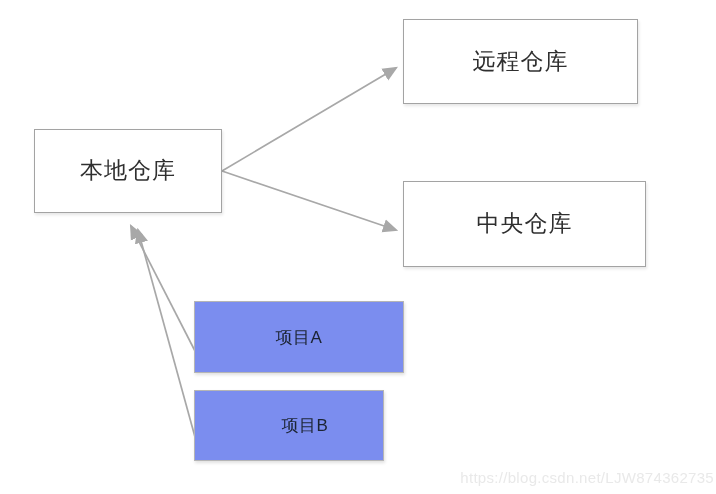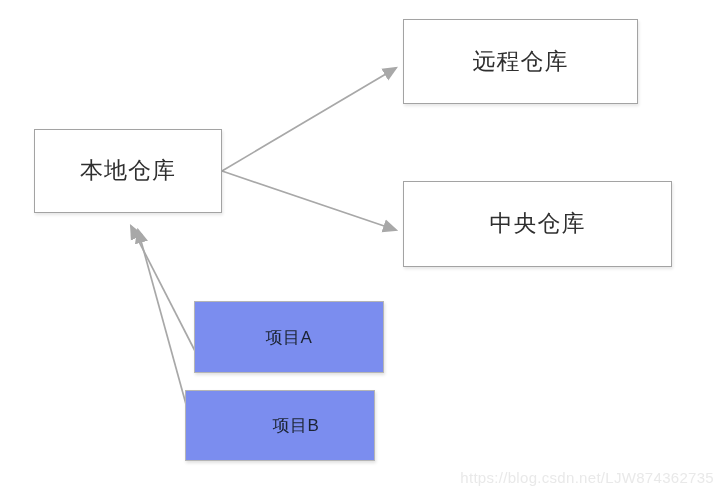--- a/index.html
+++ b/index.html
@@ -43,34 +43,34 @@
     margin-top:8px;
     line-height:1.1;
   }
   .central-subtitle{
     font-size:15px;
     font-weight:700;
     margin-top:6px;
   }
   .local-repo{left:34px;top:129px;width:188px;height:84px;gap:7px;}
   .remote-repo{left:403px;top:19px;width:235px;height:85px;}
-  .central-repo{left:403px;top:181px;width:269px;height:86px;}
+  .central-repo{left:403px;top:181px;width:243px;height:86px;}
   .project-box{
     background:var(--project-blue);
     border:1px solid #b5b5b5;
     box-shadow:1px 2px 3px rgba(0,0,0,0.12);
   }
   .project-label{
     color:#1c2433;
     font-size:17px;
     font-weight:500;
     letter-spacing:0.5px;
   }
-  .project-a{left:194px;top:301px;width:190px;height:72px;}
-  .project-b{left:185px;top:390px;width:190px;height:71px;padding-left:32px;}
+  .project-a{left:194px;top:301px;width:210px;height:72px;}
+  .project-b{left:194px;top:390px;width:190px;height:71px;padding-left:32px;}
   .watermark{
     position:absolute;
     right:2px;bottom:8px;
     color:var(--watermark-gray);
     font-size:15px;
     letter-spacing:0.3px;
     user-select:none;
   }
 </style>
 </head>

